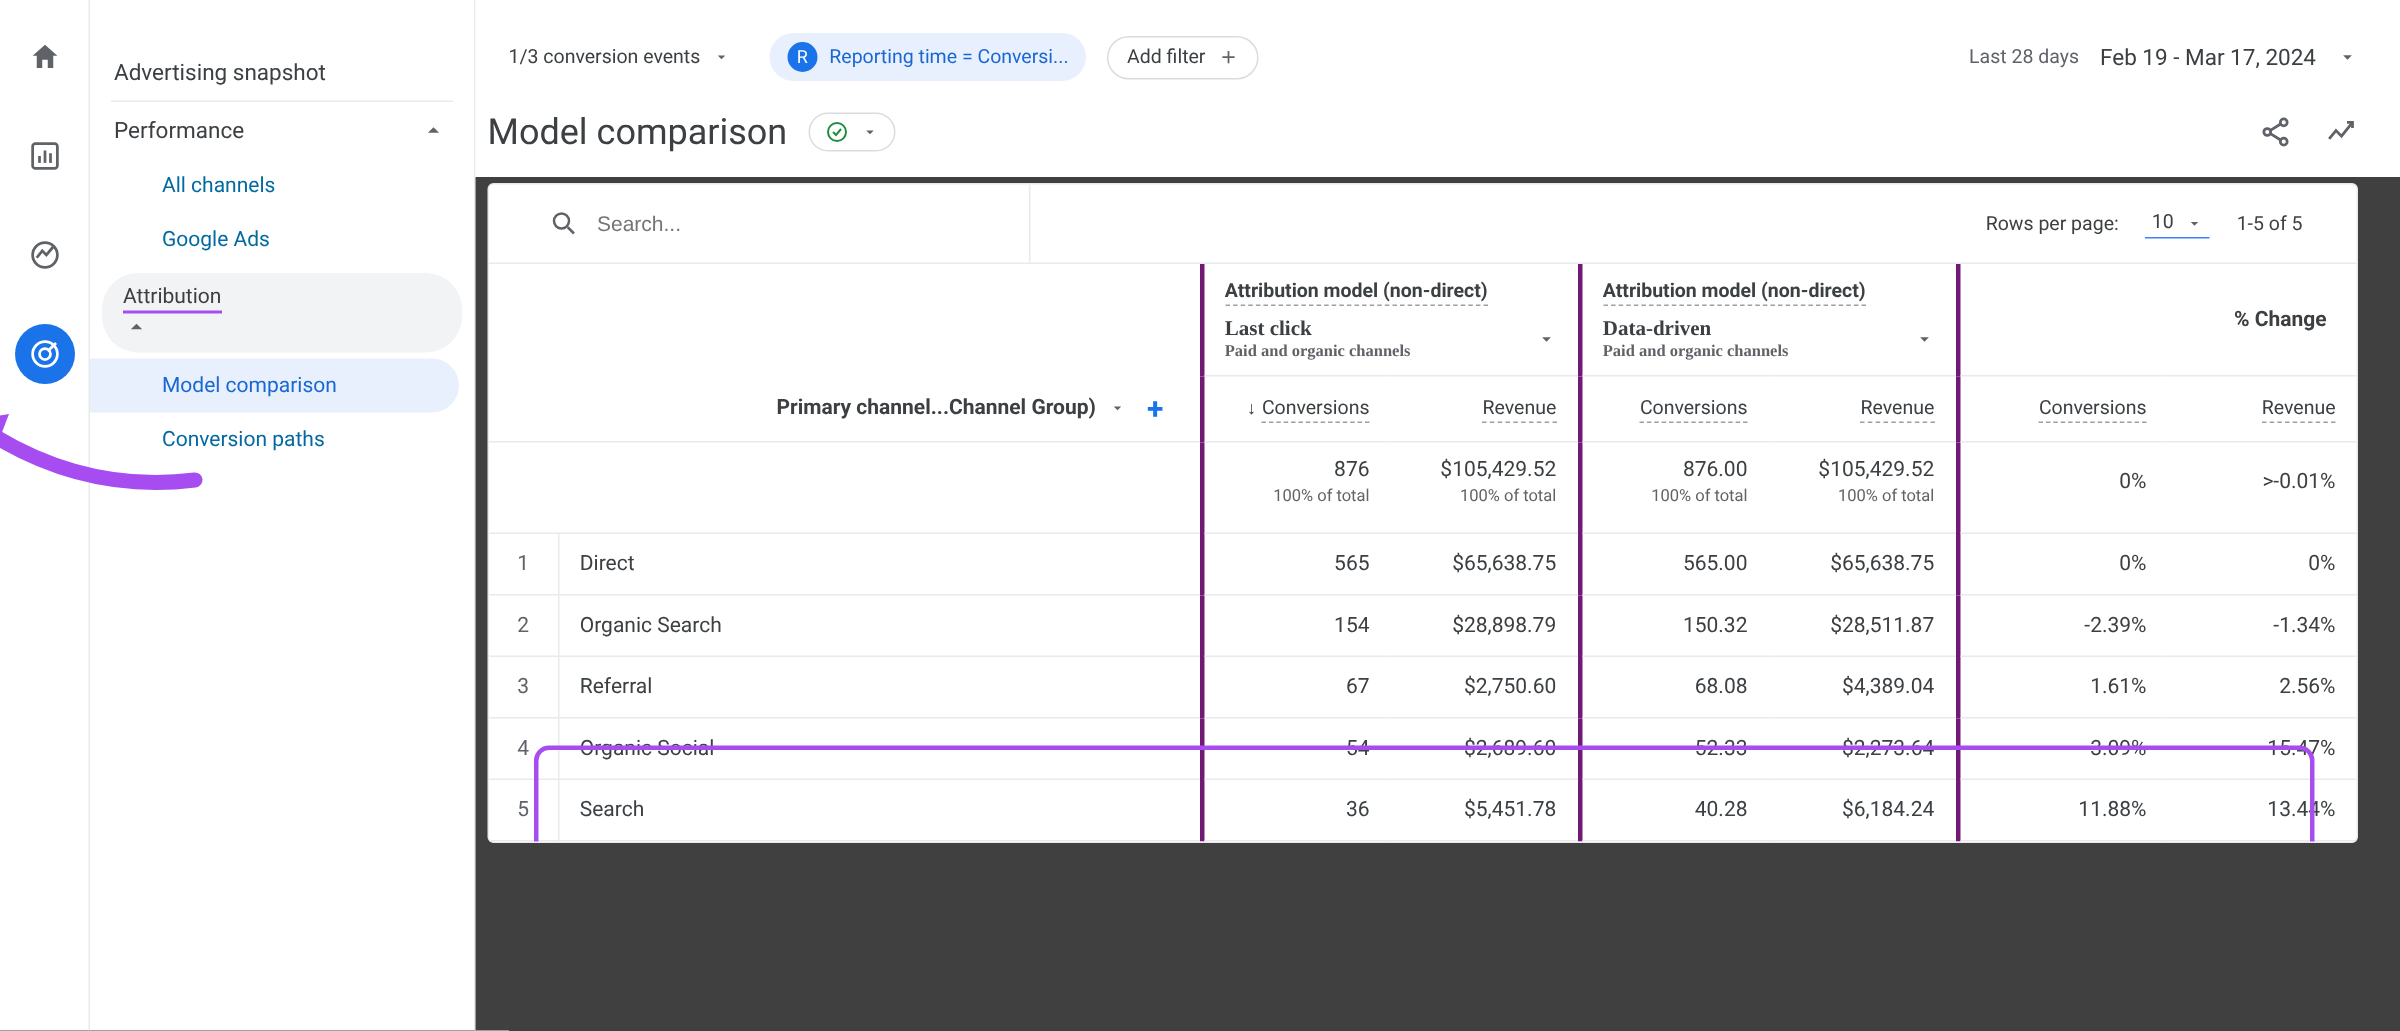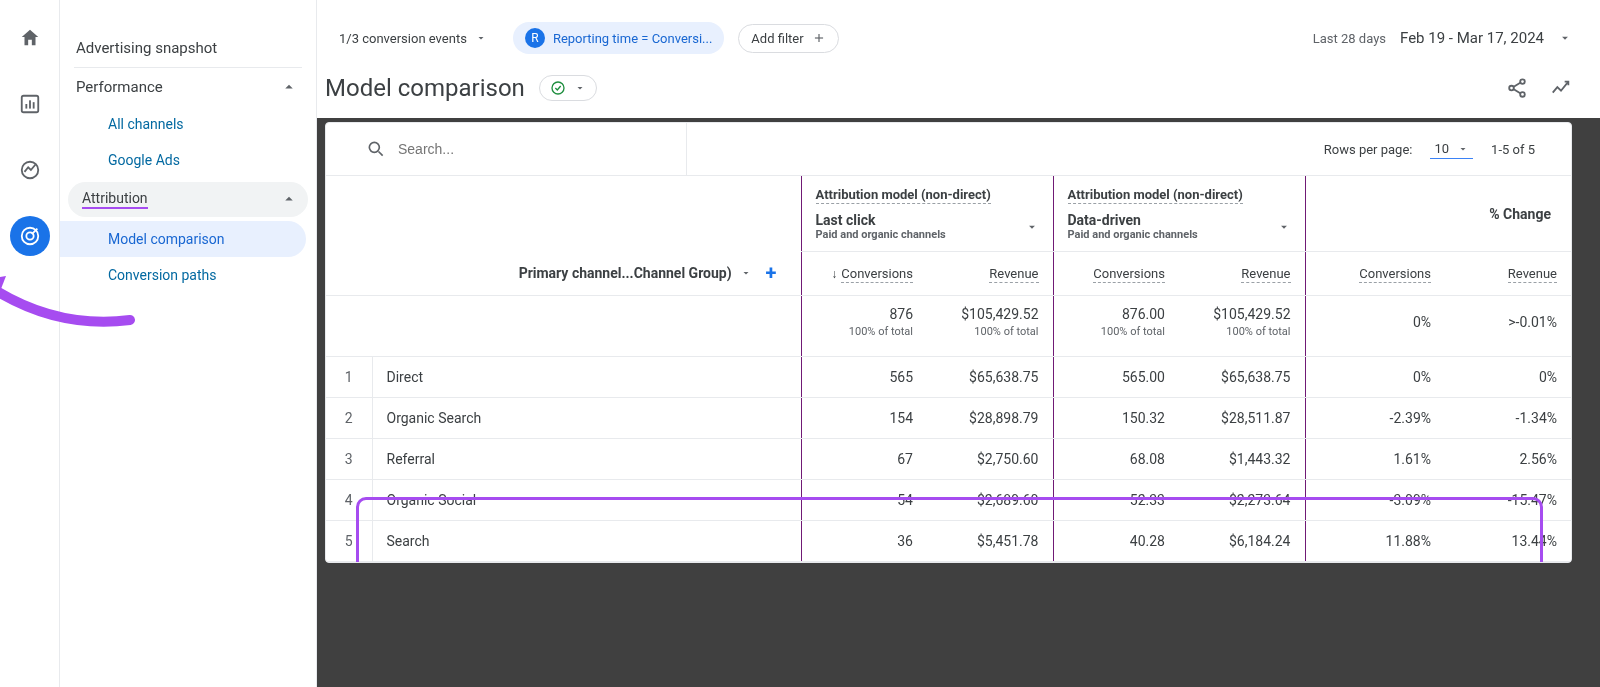--- a/index.html
+++ b/index.html
@@ -11,21 +11,21 @@
 .icon-rail { width: 60px; display: flex; flex-direction: column; align-items: center; padding-top: 18px; gap: 26px; border-right: 1px solid #e8eaed; }
 .icon-rail .rail-btn { width: 40px; height: 40px; display: flex; align-items: center; justify-content: center; border-radius: 50%; cursor: pointer; color: #5f6368; }
 .icon-rail .rail-btn.active { background: #1a73e8; color: #fff; }
 
 
 .sidenav { width: 257px; border-right: 1px solid #e8eaed; padding-top: 29px; }
 .sidenav .section-header { padding: 10px 18px 10px 16px; font-size: 15px; color: #3c4043; display: flex; align-items: center; justify-content: space-between; cursor: pointer; }
 .sidenav .divider-under { border-bottom: 1px solid #e8eaed; margin: 0 14px; }
 .sidenav .expand-ico { color: #5f6368; }
 .sidenav .subitem { padding: 10px 16px 10px 48px; font-size: 14px; color: #0369a1; cursor: pointer; }
-.sidenav .section-attr { background: #f1f3f4; border-radius: 24px; margin: 4px 8px; padding: 8px 10px 8px 14px; display: flex; align-items: flex-start; justify-content: space-between; }
+.sidenav .section-attr { background: #f1f3f4; border-radius: 24px; margin: 4px 8px; padding: 8px 10px 8px 14px; display: flex; align-items: flex-start; justify-content: space-between; flex-direction: column; }
 .sidenav .section-attr .attr-label { border-bottom: 2px solid #a64cf0; padding-bottom: 1px; }
 .sidenav .subitem.selected { background: #e8f0fe; color: #1967d2; border-radius: 0 24px 24px 0; margin-right: 10px; }
 
 
 .main { flex: 1; display: flex; flex-direction: column; background: #fff; }
 
 .topbar { display: flex; align-items: center; padding: 22px 28px 14px 10px; gap: 14px; }
 .chip { display: inline-flex; align-items: center; gap: 8px; border-radius: 18px; padding: 6px 12px; font-size: 13px; }
 .chip.plain { color: #3c4043; cursor: pointer; }
 .chip.filter-applied { background: #e8f0fe; color: #1967d2; }
@@ -46,41 +46,41 @@
 .search-area { flex: 0 0 360px; display: flex; align-items: center; gap: 12px; padding: 14px 16px 14px 40px; color: #5f6368; }
 .search-area input { border: none; outline: none; font-size: 14px; color: #3c4043; width: 200px; }
 .card-top .spacer { flex: 1; border-left: 1px solid #e8eaed; height: 52px; }
 .card-top .pager { display: flex; align-items: center; gap: 18px; padding-right: 36px; color: #3c4043; font-size: 13px; }
 .rpp-select { display: inline-flex; align-items: center; gap: 8px; border-bottom: 1px solid #3b82f6; padding: 2px 4px; cursor: pointer; }
 
 table.data { width: 100%; border-collapse: collapse; }
 table.data th, table.data td { border-bottom: 1px solid #e8eaed; }
 table.data .grp-header th { padding: 10px 14px; text-align: left; vertical-align: top; }
 .grp-title { font-size: 13px; color: #3c4043; border-bottom: 1px dashed #9aa0a6; display: inline-block; padding-bottom: 1px; }
-.model-row { display: flex; align-items: center; justify-content: space-between; padding-top: 8px; }
+.model-row { display: flex; align-items: center; justify-content: space-between; padding-top: 8px; font-family: Liberation Serif, serif; }
 .model-row .model-name { font-size: 14px; color: #3c4043; }
 .model-row .model-sub { font-size: 11px; color: #5f6368; }
 .model-row .caret { color: #5f6368; cursor: pointer; }
 .col-dim { width: 360px; }
 .col-num { width: 126px; }
 .col-num-wide { width: 140px; }
 
 .sub-header th { padding: 14px 14px; font-weight: 400; color: #3c4043; text-align: right; font-size: 13px; }
 .dim-inner { display: flex; align-items: center; gap: 14px; justify-content: flex-end; padding-right: 10px; }
 .sub-header .dotted { border-bottom: 1px dashed #9aa0a6; padding-bottom: 1px; }
 .sort-arrow { font-size: 12px; margin-right: 4px; }
 .plus-btn { color: #1a73e8; font-size: 20px; cursor: pointer; }
 
 .totals-row td { padding: 10px 14px 18px; text-align: right; color: #3c4043; font-size: 14px; }
 .totals-row td .sub { display: block; color: #5f6368; font-size: 11px; margin-top: 3px; }
 
 tbody.data-rows td { padding: 12px 14px; text-align: right; font-size: 14px; color: #3c4043; }
 tbody.data-rows td.idx { text-align: center; width: 46px; color: #5f6368; border-right: 1px solid #e8eaed; }
 tbody.data-rows td.label { text-align: left; }
-.sep-v { border-left: 1px solid #701a75; }
+.sep-v { border-left: 3px solid #701a75; }
 
 .highlight-box { position: absolute; border: 3px solid #a64cf0; border-radius: 10px; pointer-events: none; }
 
 .arrow-annot { position: absolute; }
 
 svg { display: block; }
 </style>
 </head>
 <body>
 
@@ -314,21 +314,21 @@
                 <td>$28,511.87</td>
                 <td class="sep-v">-2.39%</td>
                 <td>-1.34%</td>
               </tr>
               <tr>
                 <td class="idx">3</td>
                 <td class="label">Referral</td>
                 <td class="sep-v">67</td>
                 <td>$2,750.60</td>
                 <td class="sep-v">68.08</td>
-                <td>$1,443.32</td>
+                <td>$4,389.04</td>
                 <td class="sep-v">1.61%</td>
                 <td>2.56%</td>
               </tr>
               <tr>
                 <td class="idx">4</td>
                 <td class="label">Organic Social</td>
                 <td class="sep-v">54</td>
                 <td>$2,689.60</td>
                 <td class="sep-v">52.33</td>
                 <td>$2,273.64</td>

